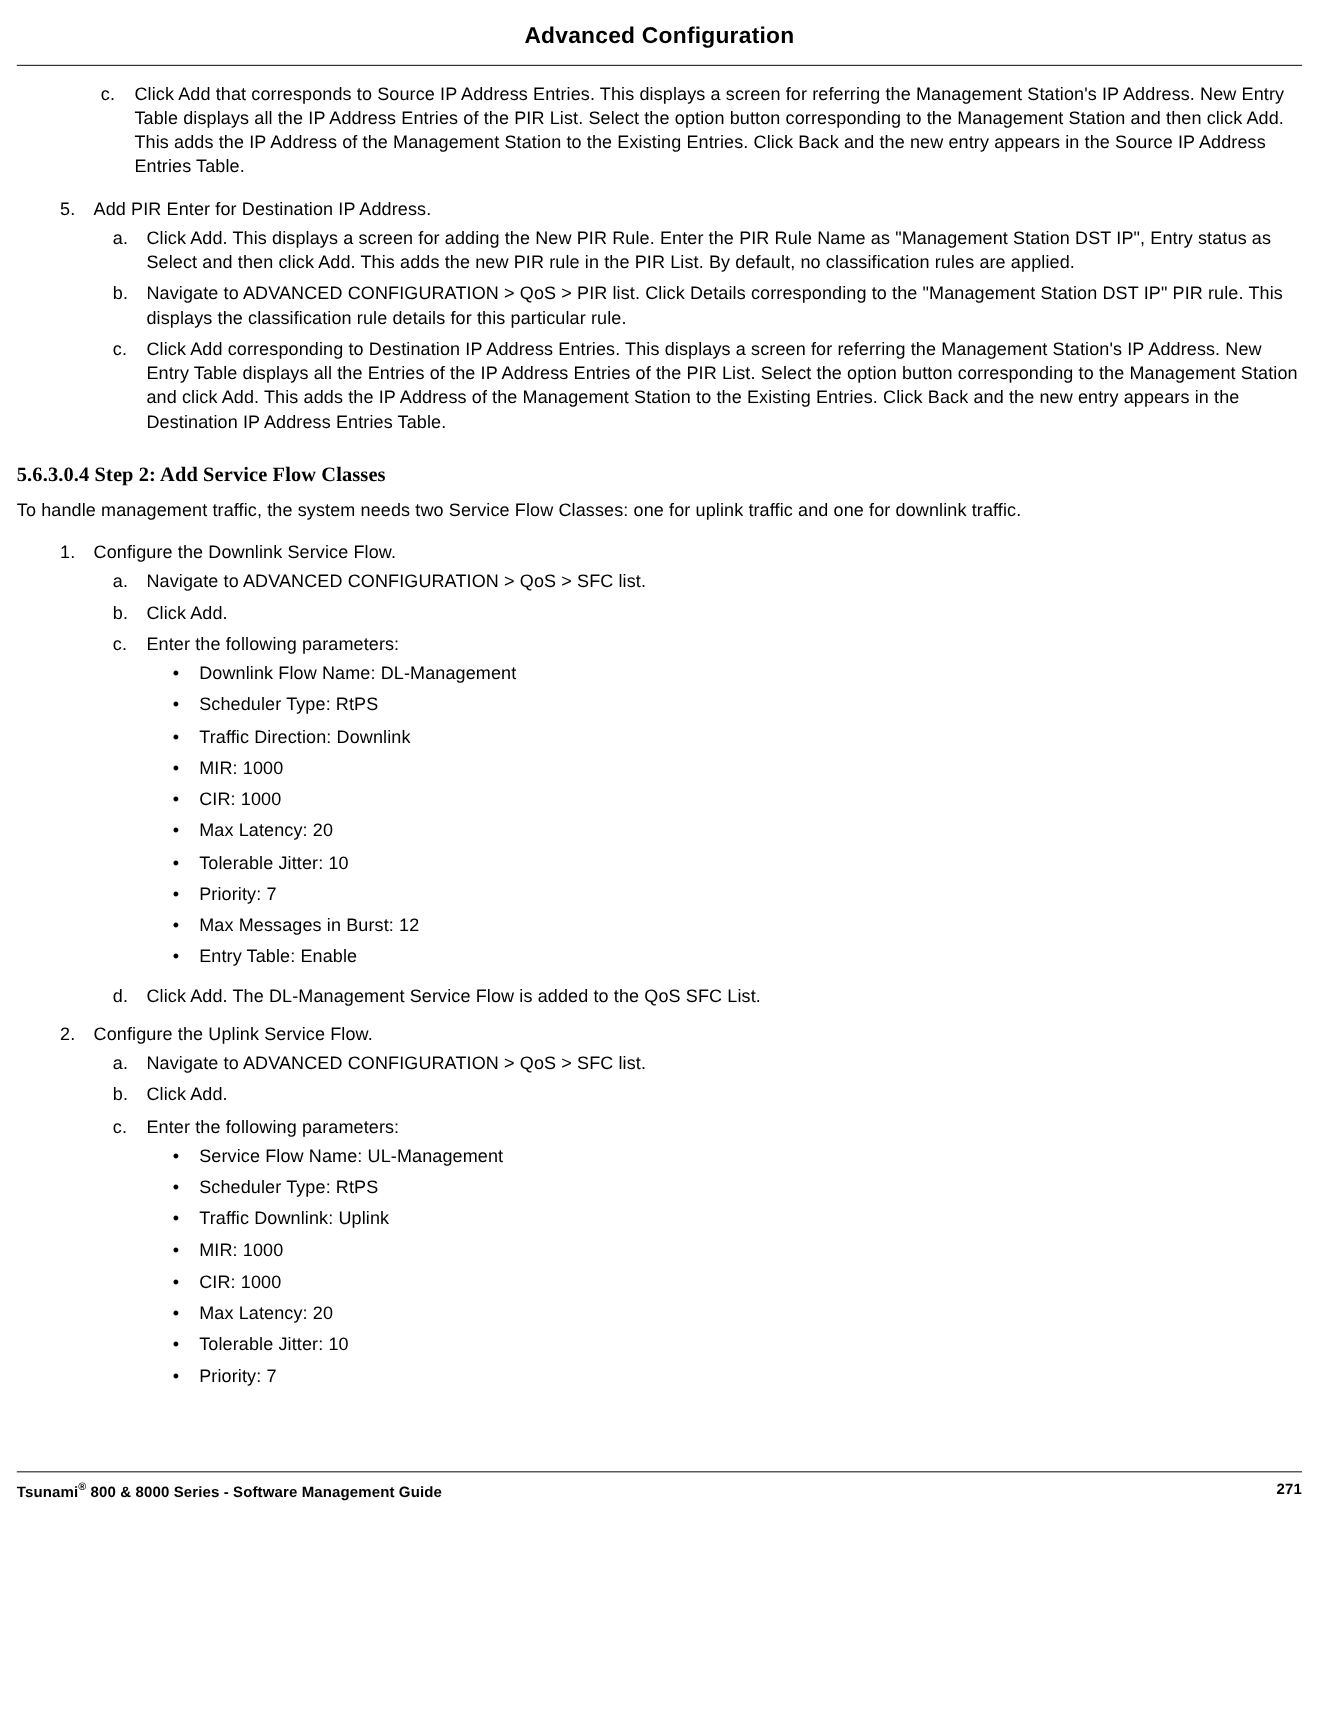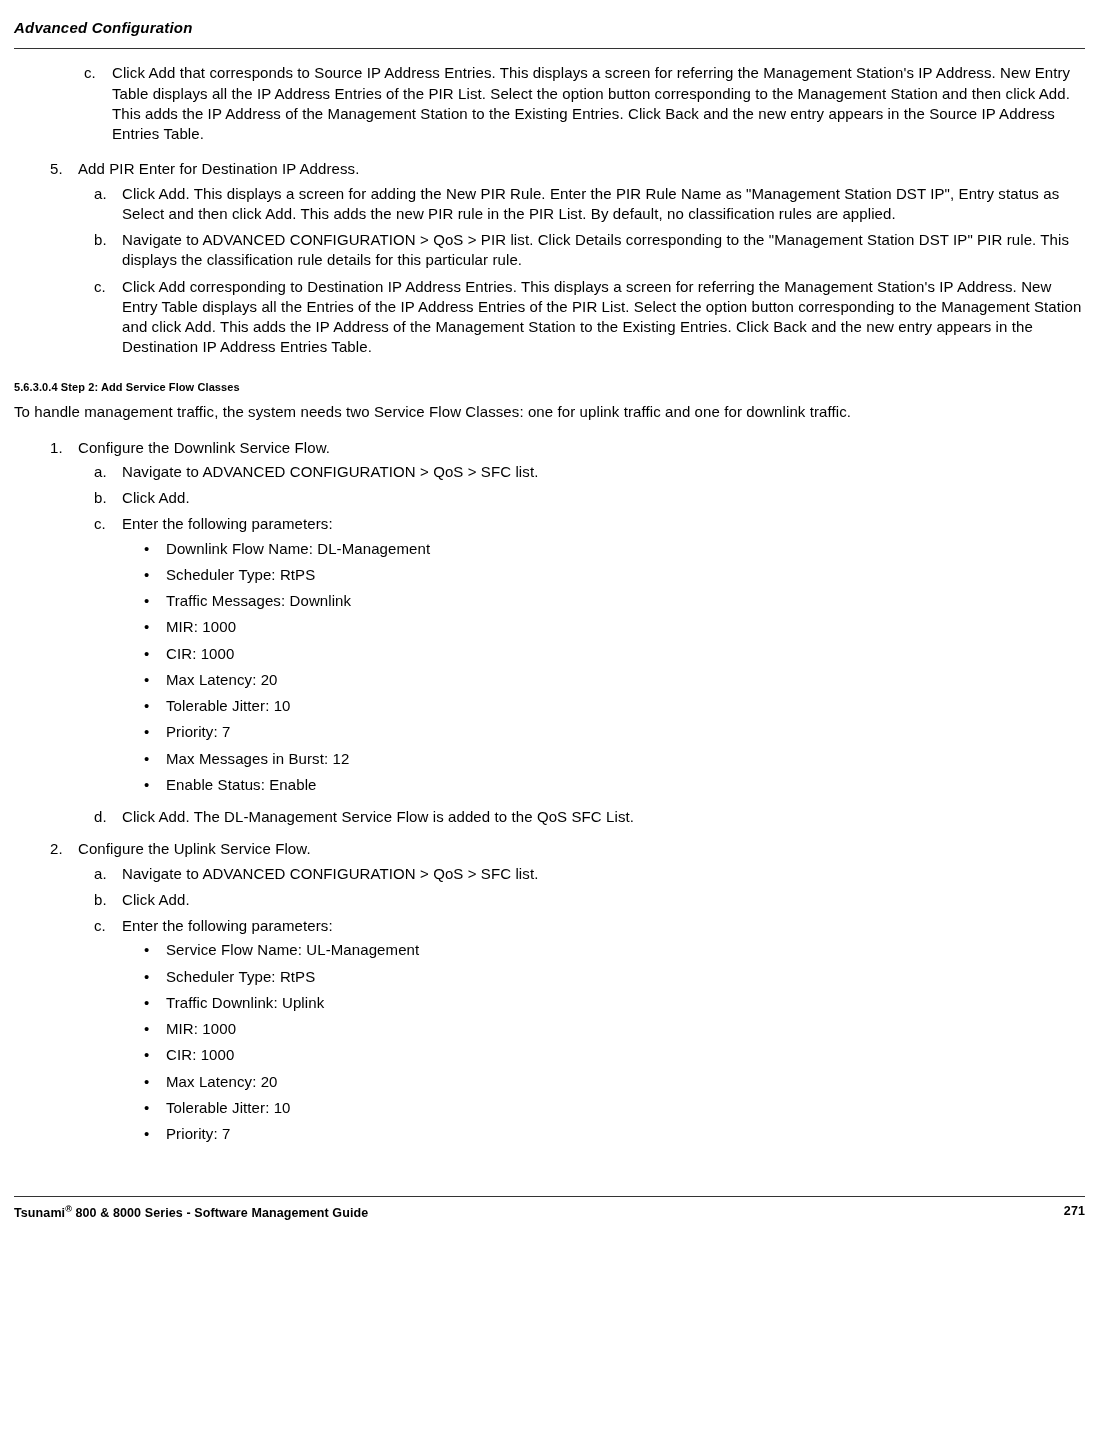--- a/index.html
+++ b/index.html
@@ -8,38 +8,38 @@
       font-size: 15px;
       line-height: 1.35;
       color: #000;
       margin: 0;
       padding: 18px 14px 18px 14px;
       width: 1099px;
       box-sizing: border-box;
       letter-spacing: 0.1px;
     }
     .header {
-      text-align: left;
+      text-align: center;
       font-weight: 700;
-      font-size: 15px;
+      font-size: 19px;
       padding-bottom: 10px;
       letter-spacing: 0.2px;
-      font-style: italic;
     }
     .hr {
       border: none;
       border-top: 1px solid #333;
       margin: 0 0 14px 0;
     }
     .bold { font-weight: 400; }
     .section-title {
       font-weight: 700;
-      font-size: 11px;
+      font-size: 17px;
       margin-top: 16px;
       margin-bottom: 8px;
+      font-family: Liberation Serif, serif;
     }
     .intro {
       margin-bottom: 10px;
     }
     
     .ol1 {
       list-style: none;
       padding-left: 0;
       margin-left: 36px;
     }
@@ -82,21 +82,21 @@
       margin-left: 22px;
     }
     .ul3 > li > .marker {
       flex: 0 0 22px;
     }
     .ul3 > li > .content {
       flex: 1;
     }
     .footer {
       position: relative;
-      margin-top: 40px;
+      margin-top: 56px;
       border-top: 1px solid #333;
       padding-top: 6px;
       font-size: 12.5px;
       font-weight: 700;
       display: flex;
       justify-content: space-between;
     }
     .reg { font-size: 0.72em; vertical-align: super; }
   </style>
 </head>
@@ -175,21 +175,21 @@
               <li>
                   <span class="marker">•</span>
                   <span class="content">Downlink Flow Name: DL-Management</span>
                 </li>
               <li>
                   <span class="marker">•</span>
                   <span class="content">Scheduler Type: RtPS</span>
                 </li>
               <li>
                   <span class="marker">•</span>
-                  <span class="content">Traffic Messages: Downlink</span>
+                  <span class="content">Traffic Direction: Downlink</span>
                 </li>
               <li>
                   <span class="marker">•</span>
                   <span class="content">MIR: 1000</span>
                 </li>
               <li>
                   <span class="marker">•</span>
                   <span class="content">CIR: 1000</span>
                 </li>
               <li>
@@ -203,21 +203,21 @@
               <li>
                   <span class="marker">•</span>
                   <span class="content">Priority: 7</span>
                 </li>
               <li>
                   <span class="marker">•</span>
                   <span class="content">Max Messages in Burst: 12</span>
                 </li>
               <li>
                   <span class="marker">•</span>
-                  <span class="content">Enable Status: Enable</span>
+                  <span class="content">Entry Table: Enable</span>
                 </li>
             </ul>
           </span>
         </li>
         <li>
           <span class="marker">d.</span>
           <span class="content">
             <span> Click </span><span class="bold">Add</span><span>. The DL-Management Service Flow is added to the QoS SFC List.</span>
           </span>
         </li>

